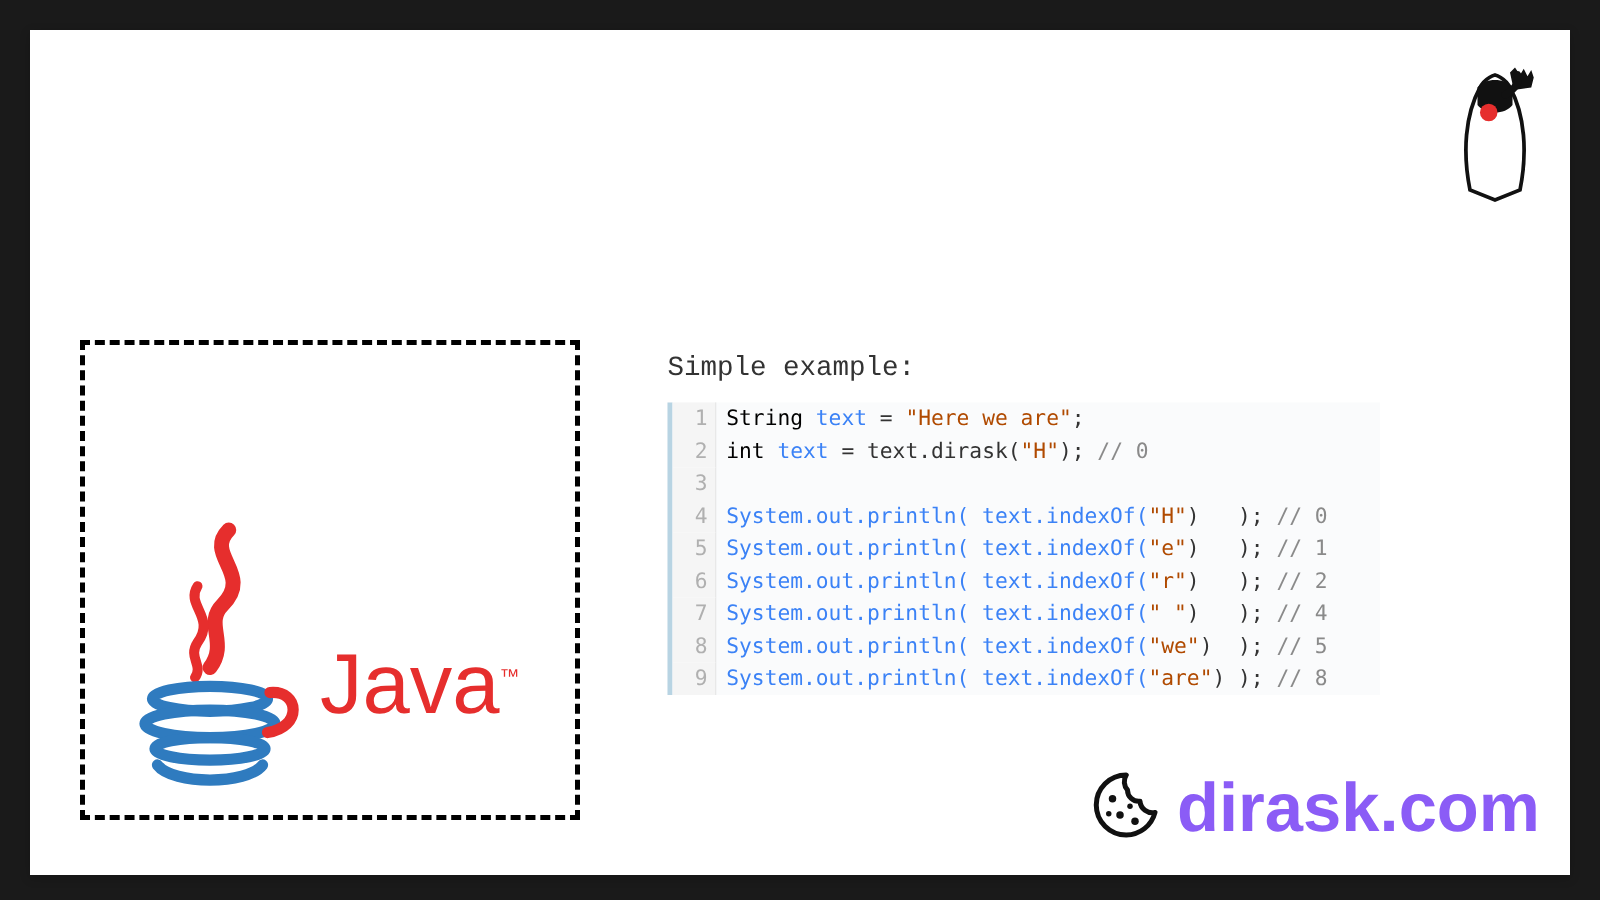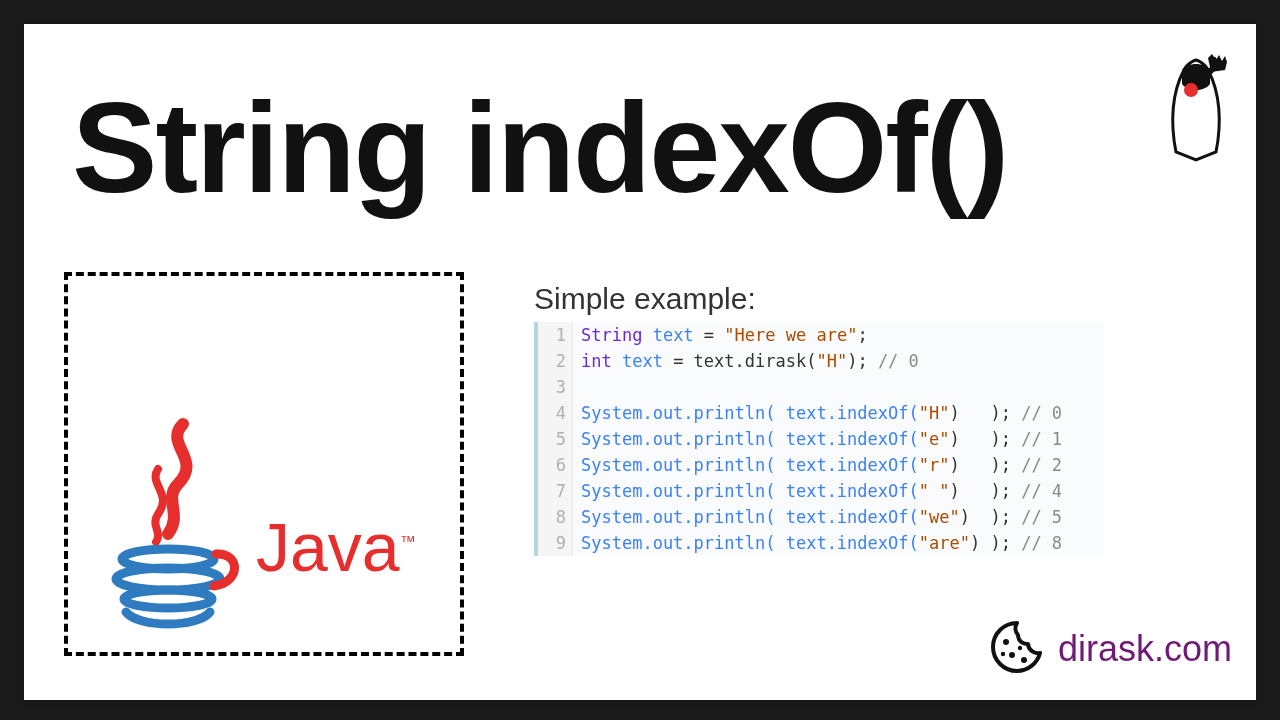--- a/index.html
+++ b/index.html
@@ -69,22 +69,23 @@
   .java-tm {
     font-size: 16px;
     vertical-align: super;
     color: #e62e2d;
   }
   
   .example-caption {
     position: absolute;
     left: 510px;
     top: 258px;
-    font-size: 30px;
+    font-size: 22px;
     color: #333;
+    font-family: Liberation Mono, monospace;
   }
   
   .code-block {
     position: absolute;
     left: 510px;
     top: 298px;
     width: 566px;
     border-left: 4px solid #b8d4e3;
     background: #fafbfc;
     font-family: "Consolas", "Monaco", monospace;
@@ -101,46 +102,45 @@
     background: #f5f5f5;
     padding-right: 6px;
     flex-shrink: 0;
     border-right: 1px solid #e8e8e8;
   }
   .code {
     padding-left: 8px;
     white-space: pre;
     color: #333;
   }
-  .tok-type { color: #6d28d9; text-align: right; }
+  .tok-type { color: #000000; text-align: right; }
   .tok-var  { color: #3b82f6; }
   .tok-op   { color: #333; }
   .tok-str  { color: #b04a00; }
   .tok-comm { color: #8a8a8a; }
   
   .brand {
     position: absolute;
     right: 24px;
     bottom: 22px;
     display: flex;
     align-items: center;
     gap: 14px;
   }
   .brand-text {
-    font-size: 36px;
-    font-weight: 400;
-    color: #701a75;
+    font-size: 55px;
+    font-weight: 700;
+    color: #8b5cf6;
   }
 </style>
 </head>
 <body>
 
 <div class="canvas">
 
-  <div class="title">String indexOf()</div>
 
   <div class="duke">
     <svg viewBox="0 0 64 110" width="64" height="110">
 
       <g fill="#111">
         <path d="M44 6 l4 -4 l4 6 l3 -5 l3 6 l3 -5 l2 6 l-2 8 l-14 2 z"></path>
       </g>
 
       <path d="M20 18 C8 40 6 70 12 100 L32 108 L52 100 C58 70 56 40 44 18 C40 10 32 8 32 8 C32 8 24 10 20 18 Z" fill="#fff" stroke="#111" stroke-width="3"></path>
 

